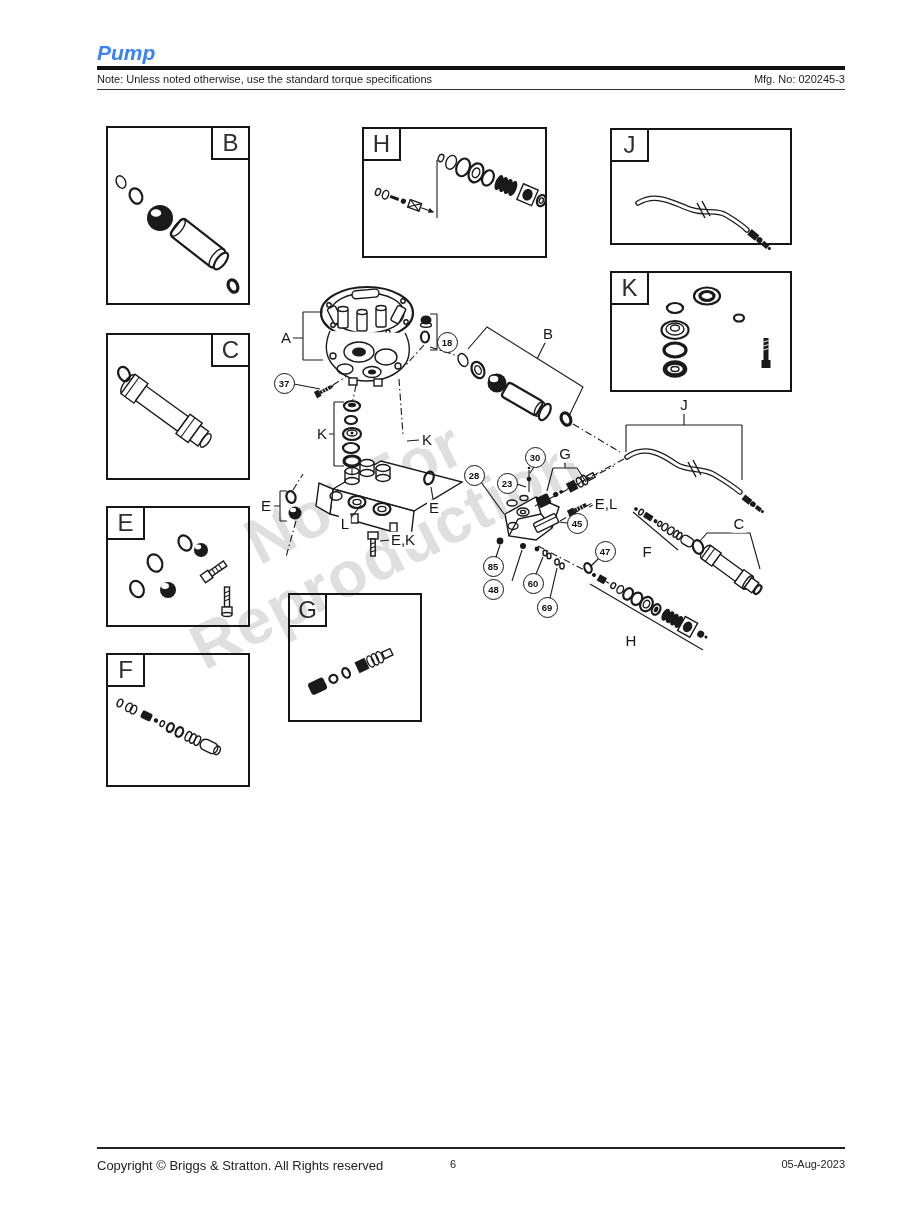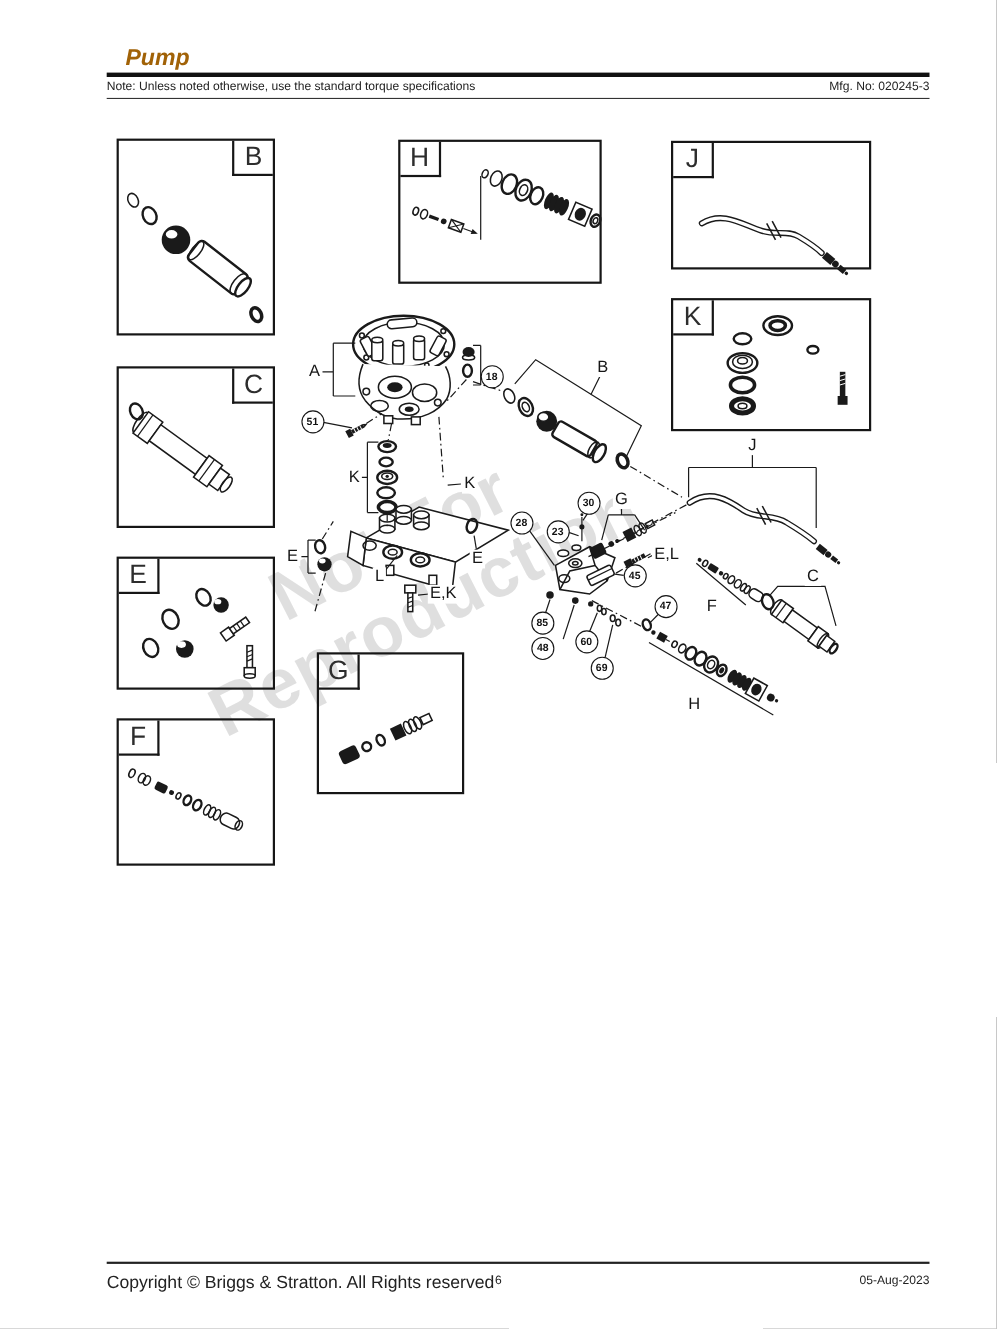--- a/index.html
+++ b/index.html
@@ -1,26 +1,26 @@
 <!DOCTYPE html>
 <html><head>
 <meta charset="utf-8">
 <title>Pump</title>
 <style>
   html,body{margin:0;padding:0;background:#9a9a9a;}
   .page{position:relative;width:906px;height:1208px;background:#ffffff;overflow:hidden;
         font-family:"Liberation Sans",sans-serif;color:#1c1c1c;}
   
-  .title{position:absolute;left:114px;top:41px;font-size:21px;font-style:italic;font-weight:700;color:#a16207;}
+  .title{position:absolute;left:97px;top:41px;font-size:21px;font-style:italic;font-weight:700;color:#3b82f6;}
   .rule-thick{position:absolute;left:97px;top:66px;width:748px;height:4px;background:#111;}
   .rule-thin{position:absolute;left:97px;top:89px;width:748px;height:1.3px;background:#333;}
   .note{position:absolute;left:97px;top:73px;font-size:11px;color:#222;}
   .mfg{position:absolute;right:61px;top:73px;font-size:11px;color:#222;}
   .f-rule{position:absolute;left:97px;top:1147px;width:748px;height:1.6px;background:#222;}
-  .f-copy{position:absolute;left:97px;top:1158px;font-size:16px;color:#222;}
+  .f-copy{position:absolute;left:97px;top:1158px;font-size:13px;color:#222;}
   .f-page{position:absolute;left:0;top:1158px;width:100%;text-align:center;font-size:11px;color:#222;}
   .f-date{position:absolute;right:61px;top:1158px;font-size:11px;color:#222;}
   
   .watermark{position:absolute;left:100px;top:455px;width:540px;transform:rotate(-27deg);
              font-size:64px;font-weight:600;color:rgba(196,196,196,0.55);text-align:center;
              line-height:1.08;letter-spacing:1px;pointer-events:none;}
   
   .pbox{position:absolute;border:2.5px solid #161616;box-sizing:border-box;background:transparent;}
   .tab{position:absolute;width:37px;height:32px;display:flex;align-items:center;justify-content:center;
        font-size:24px;font-weight:400;color:#2d2d2d;box-sizing:border-box;}
@@ -508,21 +508,21 @@
   <div class="callout" style="left:266px;top:506px">E</div>
   <div class="callout" style="left:434px;top:508px">E</div>
   <div class="callout" style="left:403px;top:540px">E,K</div>
   <div class="callout" style="left:606px;top:504px">E,L</div>
   <div class="callout" style="left:565px;top:454px">G</div>
   <div class="callout" style="left:684px;top:405px">J</div>
   <div class="callout" style="left:739px;top:524px">C</div>
   <div class="callout" style="left:647px;top:552px">F</div>
   <div class="callout" style="left:631px;top:641px">H</div>
 
-  <div class="balloon" style="left:273.5px;top:372.5px">51</div>
+  <div class="balloon" style="left:273.5px;top:372.5px">37</div>
   <div class="balloon" style="left:436.5px;top:331.5px">18</div>
   <div class="balloon" style="left:463.5px;top:464.5px">28</div>
   <div class="balloon" style="left:496.5px;top:472.5px">23</div>
   <div class="balloon" style="left:524.5px;top:446.5px">30</div>
   <div class="balloon" style="left:566.5px;top:512.5px">45</div>
   <div class="balloon" style="left:594.5px;top:540.5px">47</div>
   <div class="balloon" style="left:483px;top:578.5px">48</div>
   <div class="balloon" style="left:482.5px;top:555.5px">85</div>
   <div class="balloon" style="left:522.5px;top:572.5px">60</div>
   <div class="balloon" style="left:536.5px;top:596.5px">69</div>

